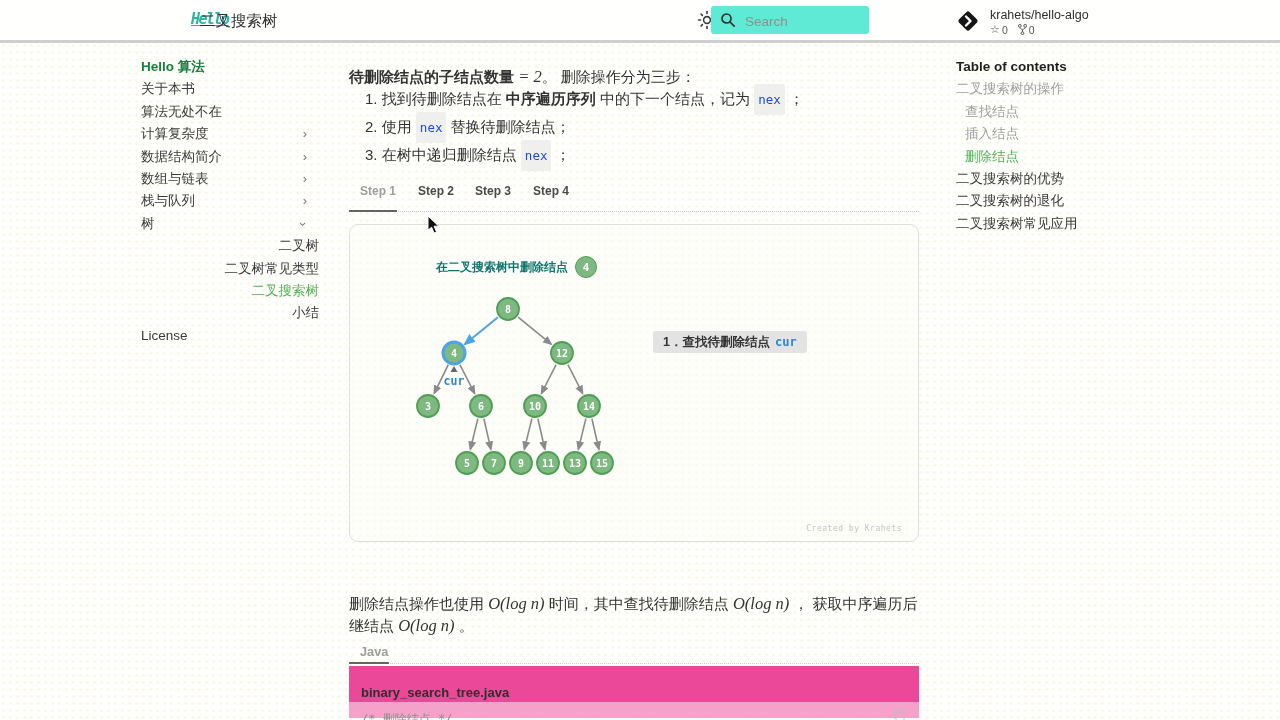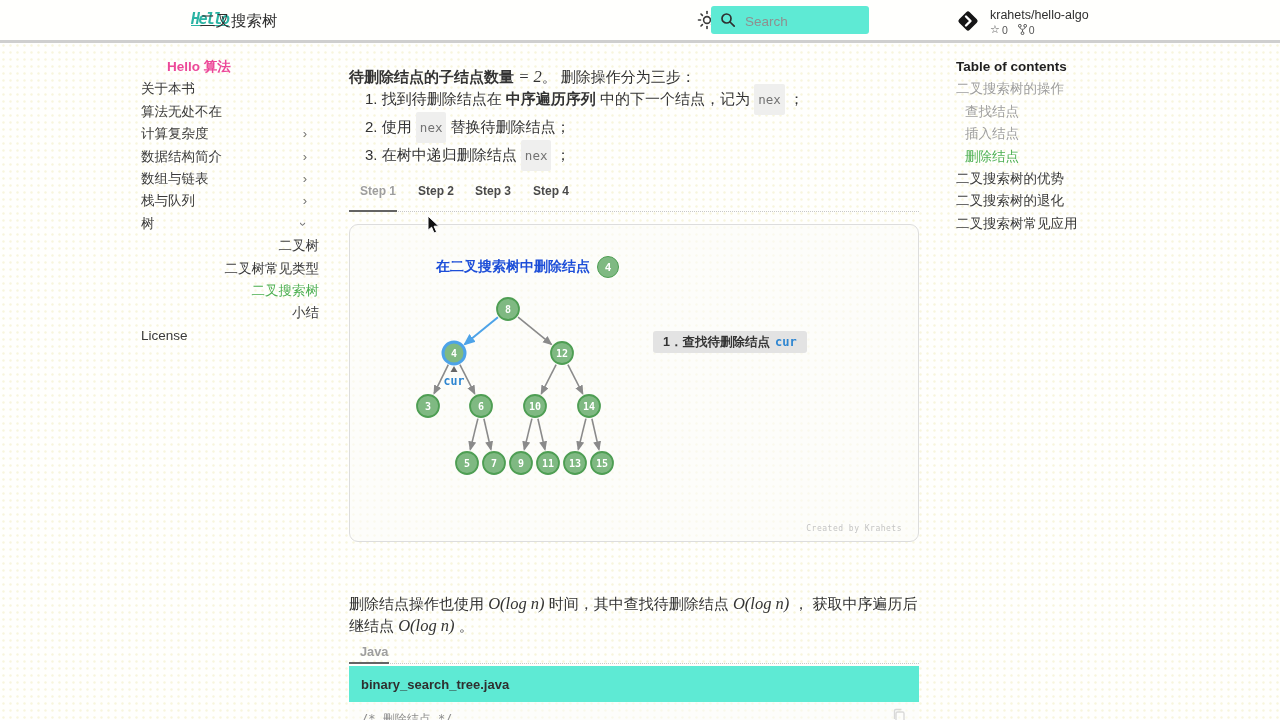--- a/index.html
+++ b/index.html
@@ -21,66 +21,66 @@
     background:transparent;font-size:13.5px;color:#333;font-family:"Liberation Sans",sans-serif;}
   .searchbox input::placeholder{color:#8f8f8f;}
   .repo{position:absolute;left:953px;top:7px;width:140px;height:28px;cursor:pointer;}
   .repo-name{position:absolute;left:37px;top:1px;font-size:12.5px;color:#2f2f2f;white-space:nowrap;}
   .repo-stats{position:absolute;left:37px;top:16px;font-size:10.5px;color:#555;display:flex;gap:10px;align-items:center;}
   .stat{display:flex;align-items:center;gap:2px;}
   .divider{position:absolute;left:0;top:40px;width:1280px;height:3px;background:#cfcfcf;}
   
   .sidebar{position:absolute;left:141px;top:56px;width:178px;font-size:13.5px;}
   .nav-item{position:relative;line-height:22.4px;height:22.4px;color:#3a3a3a;cursor:pointer;white-space:nowrap;}
-  .nav-item.head{font-weight:700;color:#ec4899;margin-left:26px;}
+  .nav-item.head{font-weight:700;color:#15803d;}
   .nav-item.nested{padding-left:9px;text-align:right;}
   .nav-item.active{color:#4caf50;}
   .chev{position:absolute;right:12px;top:0;color:#757575;font-size:13px;}
   .chev.down{display:inline-block;transform:rotate(90deg);right:14px;}
   
   .toc{position:absolute;left:956px;top:56px;width:200px;font-size:13.5px;}
   .toc-title{font-weight:700;color:#1f1f1f;line-height:22.4px;height:22.4px;}
   .toc-item{line-height:22.4px;height:22.4px;cursor:pointer;white-space:nowrap;color:#3a3a3a;}
   .toc-item.muted{color:#9e9e9e;}
   .toc-item.nested{padding-left:9px;}
   .toc-item.active{color:#4caf50;}
   
   .main{position:absolute;left:349px;top:48px;width:570px;height:672px;}
   .p1{position:absolute;left:0;top:3px;font-size:15px;line-height:21px;}
   .steps{position:absolute;left:16px;top:37px;font-size:15px;}
   .step-li{height:28px;line-height:28px;white-space:nowrap;}
   code.inline{font-family:"DejaVu Sans Mono",monospace;font-size:12.5px;background:#efefee;
-    border-radius:2px;padding:8px 4px;color:#737373;}
+    border-radius:2px;padding:8px 4px;color:#1d4ed8;}
   .math{font-family:"Liberation Serif",serif;font-style:italic;font-size:16.5px;}
   
   .tabs{position:absolute;left:0;top:133px;width:570px;height:30px;border-bottom:1px dotted #c9c9c9;}
   .tab{position:absolute;top:3px;font-size:12px;font-weight:700;color:#4a4a4a;cursor:pointer;}
   .tab.active{color:#9e9e9e;}
   .tab-underline{position:absolute;left:0;bottom:-1px;width:48px;height:2.5px;background:#646464;}
   
   .figure{position:absolute;left:0;top:176px;width:568px;height:316px;border:1px solid #ddd;
     border-radius:9px;background:rgba(252,252,248,0.6);}
   .fig-title{position:absolute;left:86px;top:31px;display:flex;align-items:center;gap:7px;}
-  .fig-title-text{font-size:14px;font-weight:700;color:#1d4ed8;}
+  .fig-title-text{font-size:12px;font-weight:700;color:#0f766e;}
   .badge{width:20px;height:20px;border-radius:50%;background:#7fb982;border:1.5px solid #4e9e53;
     color:#fff;font-weight:700;font-size:11px;display:flex;align-items:center;justify-content:center;
     font-family:"DejaVu Sans Mono",monospace;}
   .fig-svg{position:absolute;left:0;top:0;}
   .annotation{position:absolute;left:303px;top:106px;height:22px;background:#e3e3e3;border-radius:3px;
     display:flex;align-items:center;padding:0 10px;font-size:12.5px;font-weight:700;color:#333;white-space:nowrap;}
   .annotation code{font-family:"DejaVu Sans Mono",monospace;font-weight:700;color:#2e86d1;font-size:12px;margin-left:5px;}
   .credit{position:absolute;right:16px;bottom:8px;font-family:"DejaVu Sans Mono",monospace;
     font-size:8px;color:#c4c4c4;letter-spacing:0.5px;}
   
   .p2{position:absolute;left:0;top:529px;font-size:15px;line-height:22px;width:570px;margin-top:16px;}
   
   .code-tabs{position:absolute;left:0;top:595px;width:570px;height:20px;border-bottom:1px dotted #c9c9c9;}
   .code-tab{position:absolute;left:11px;top:1px;font-size:12.8px;font-weight:700;color:#9e9e9e;cursor:pointer;}
   .code-underline{position:absolute;left:0;bottom:-1px;width:40px;height:2.5px;background:#646464;}
-  .code-header{position:absolute;left:0;top:618px;width:570px;height:36px;background:#5eead4;
+  .code-header{position:absolute;left:0;top:618px;width:570px;height:52px;background:#ec4899;
     display:flex;align-items:center;}
   .code-filename{font-size:13px;font-weight:700;color:#2f2f2f;padding-left:12px;}
   .code-body{position:absolute;left:0;top:654px;width:570px;height:66px;background:rgba(252,252,250,0.5);}
   .code-line{position:absolute;left:12px;top:9px;font-family:"DejaVu Sans Mono",monospace;
     font-size:12px;color:#8d8d8d;}
   .copy-btn{position:absolute;right:12px;top:6px;cursor:pointer;opacity:0.55;}
   
   .cursor{position:absolute;left:427px;top:215px;z-index:50;pointer-events:none;}
 </style>
 </head>

